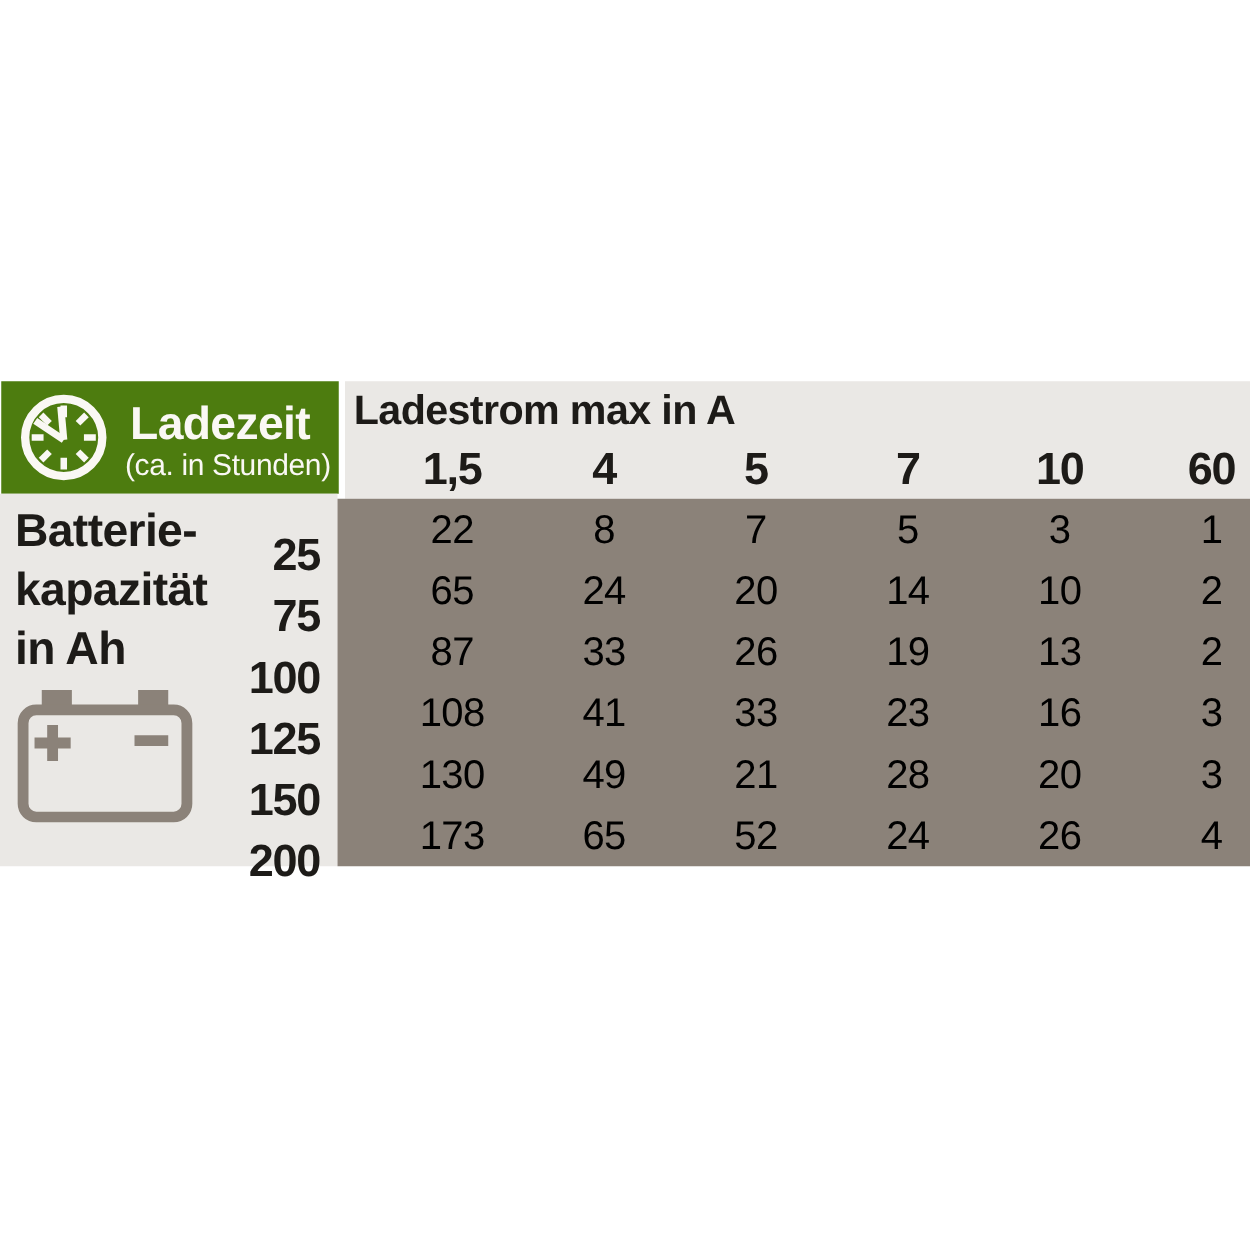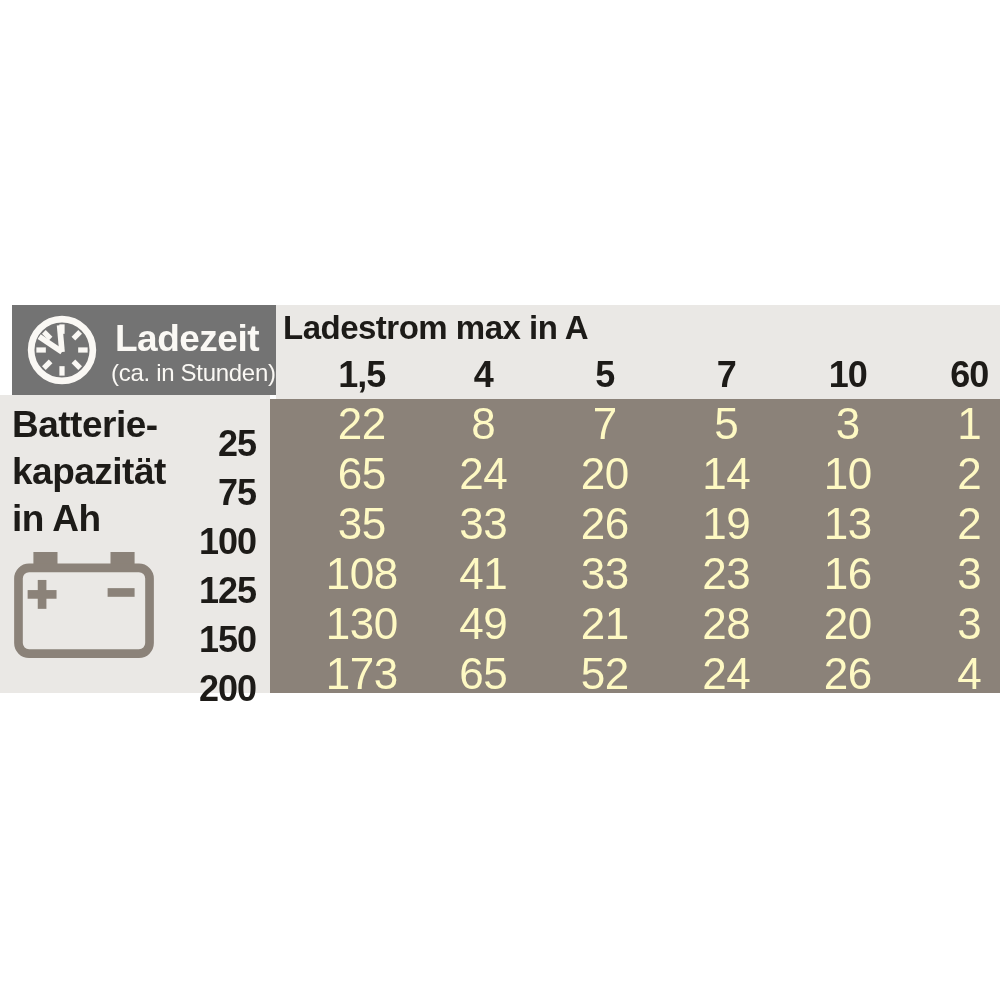--- a/index.html
+++ b/index.html
@@ -3,21 +3,21 @@
 <meta charset="utf-8">
 <style>
   html,body{margin:0;padding:0;background:#ffffff;}
   .canvas{
     position:relative;width:1000px;height:1000px;background:#ffffff;
     font-family:"Liberation Sans", sans-serif;overflow:hidden;
   }
   .tbl{position:absolute;left:0;top:305px;width:1000px;height:388px;}
 
   
-  .corner{position:absolute;left:12px;top:0;width:270px;height:90px;background:#737373;}
+  .corner{position:absolute;left:1px;top:0;width:270px;height:90px;background:#4d7c0f;}
   .clock{position:absolute;left:12px;top:7px;width:76px;height:76px;}
   .corner-title{position:absolute;left:103px;top:13px;color:#faf8f4;font-size:37px;font-weight:bold;letter-spacing:-0.5px;}
   .corner-sub{position:absolute;left:99px;top:54px;color:#faf8f4;font-size:24px;letter-spacing:-0.3px;text-align:right;}
 
   
   .hdr-right{position:absolute;left:276px;top:0;width:724px;height:94px;background:#eae8e5;overflow:hidden;}
   .hdr-title{position:absolute;left:7px;top:4px;color:#1d1b18;font-size:33px;font-weight:bold;letter-spacing:-0.5px;}
   .hdr-cols{position:absolute;left:25px;top:48px;width:729px;height:44px;display:grid;grid-template-columns:repeat(6,1fr);}
   .hdr-cols div{display:flex;align-items:center;justify-content:center;color:#1d1b18;font-size:36px;font-weight:bold;letter-spacing:-1px;}
 
@@ -25,21 +25,21 @@
   .left-col{position:absolute;left:0;top:90px;width:270px;height:298px;background:#eae8e5;}
   .rowhdr-title{position:absolute;left:12px;top:6px;color:#1d1b18;font-size:37px;font-weight:bold;line-height:47px;letter-spacing:-0.5px;white-space:pre-line;}
   .battery{position:absolute;left:13px;top:157px;width:142px;height:106px;}
   .row-labels{position:absolute;left:0;top:4px;width:256px;height:294px;display:grid;grid-template-rows:repeat(6,1fr);margin-top:20px;}
   .row-labels div{display:flex;align-items:center;justify-content:flex-end;color:#1d1b18;font-size:36px;font-weight:bold;letter-spacing:-1px;}
 
   
   .data-area{position:absolute;left:270px;top:94px;width:730px;height:294px;background:#8b8279;overflow:hidden;}
   .data-grid{position:absolute;left:31px;top:0;width:729px;height:294px;display:grid;
     grid-template-columns:repeat(6,1fr);grid-template-rows:repeat(6,1fr);}
-  .data-grid div{display:flex;align-items:center;justify-content:center;color:#fef9c3;font-size:44px;font-weight:normal;letter-spacing:-0.5px;}
+  .data-grid div{display:flex;align-items:center;justify-content:center;color:#000000;font-size:32px;font-weight:normal;letter-spacing:-0.5px;}
 </style>
 </head>
 <body>
 
 <div class="canvas">
   <div class="tbl">
 
     <div class="corner">
       <svg class="clock" viewBox="0 0 80 80">
         <g stroke="#faf8f4" fill="none" stroke-width="7">
@@ -107,21 +107,21 @@
           <div>7</div>
           <div>5</div>
           <div>3</div>
           <div>1</div>
           <div>65</div>
           <div>24</div>
           <div>20</div>
           <div>14</div>
           <div>10</div>
           <div>2</div>
-          <div>35</div>
+          <div>87</div>
           <div>33</div>
           <div>26</div>
           <div>19</div>
           <div>13</div>
           <div>2</div>
           <div>108</div>
           <div>41</div>
           <div>33</div>
           <div>23</div>
           <div>16</div>

